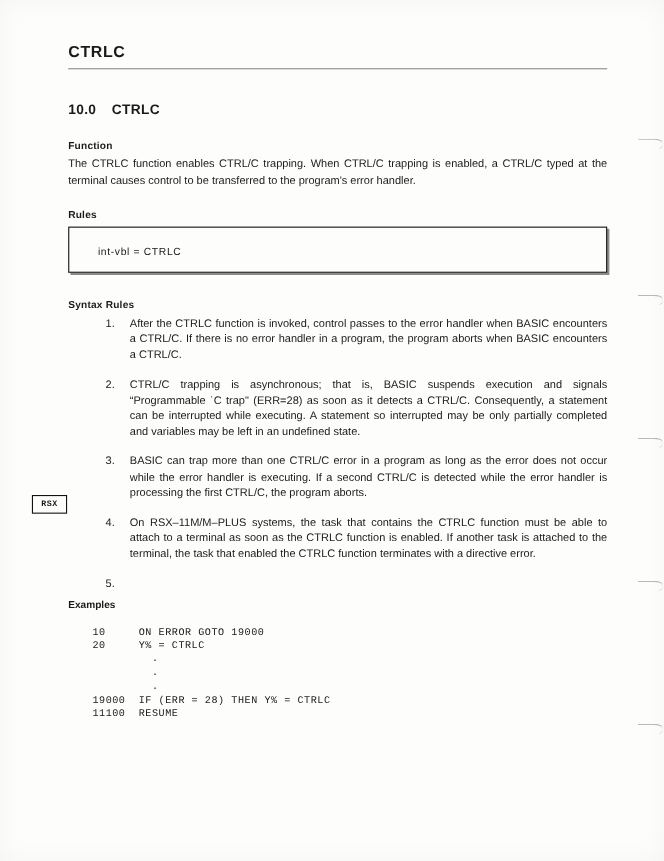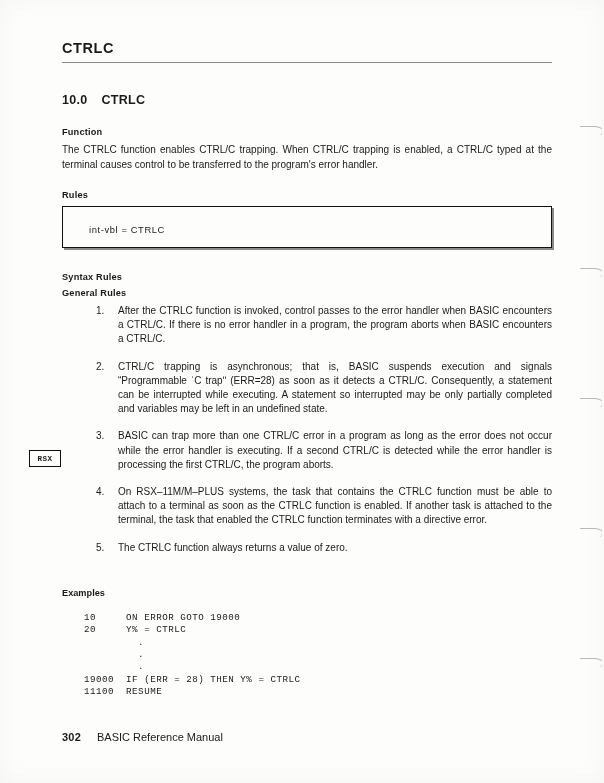--- a/index.html
+++ b/index.html
@@ -217,55 +217,50 @@
 
     <h3 class="sub-head">Rules</h3>
     <div class="format-box">
       <span class="code">int-vbl = CTRLC</span>
     </div>
 
     <div class="spacer-18"></div>
 
     <h3 class="sub-head">Syntax Rules</h3>
 
-    <h3 class="sub-head">General Rules</h3>
 
     <ol class="rules">
       <li>
         <span class="mark">1.</span>
         <span>After the CTRLC function is invoked, control passes to the error handler when BASIC encounters a CTRL/C. If there is no error handler in a program, the program aborts when BASIC encounters a CTRL/C.</span>
       </li>
       <li>
         <span class="mark">2.</span>
         <span>CTRL/C trapping is asynchronous; that is, BASIC suspends execution and signals “Programmable ˈC trapʺ (ERR=28) as soon as it detects a CTRL/C. Consequently, a statement can be interrupted while executing. A statement so interrupted may be only partially completed and variables may be left in an undefined state.</span>
       </li>
       <li>
         <span class="mark">3.</span>
         <span>BASIC can trap more than one CTRL/C error in a program as long as the error does not occur while the error handler is executing. If a second CTRL/C is detected while the error handler is processing the first CTRL/C, the program aborts.</span>
       </li>
       <li>
         <span class="mark">4.</span>
         <span>On RSX–11M/M–PLUS systems, the task that contains the CTRLC function must be able to attach to a terminal as soon as the CTRLC function is enabled. If another task is attached to the terminal, the task that enabled the CTRLC function terminates with a directive error.</span>
       </li>
       <li>
         <span class="mark">5.</span>
-        <span>The CTRLC function always returns a value of zero.</span>
       </li>
     </ol>
 
     <div class="spacer-12"></div>
 
     <h3 class="examples-head">Examples</h3>
     <pre class="listing">10     ON ERROR GOTO 19000
 20     Y% = CTRLC
          .
          .
          .
 19000  IF (ERR = 28) THEN Y% = CTRLC
 11100  RESUME</pre>
 
   </div>
 
-  <div class="footer">
-    <span class="pagenum">302</span><span class="booktitle">BASIC Reference Manual</span>
-  </div>
 
 </div>
 
 </body></html>

